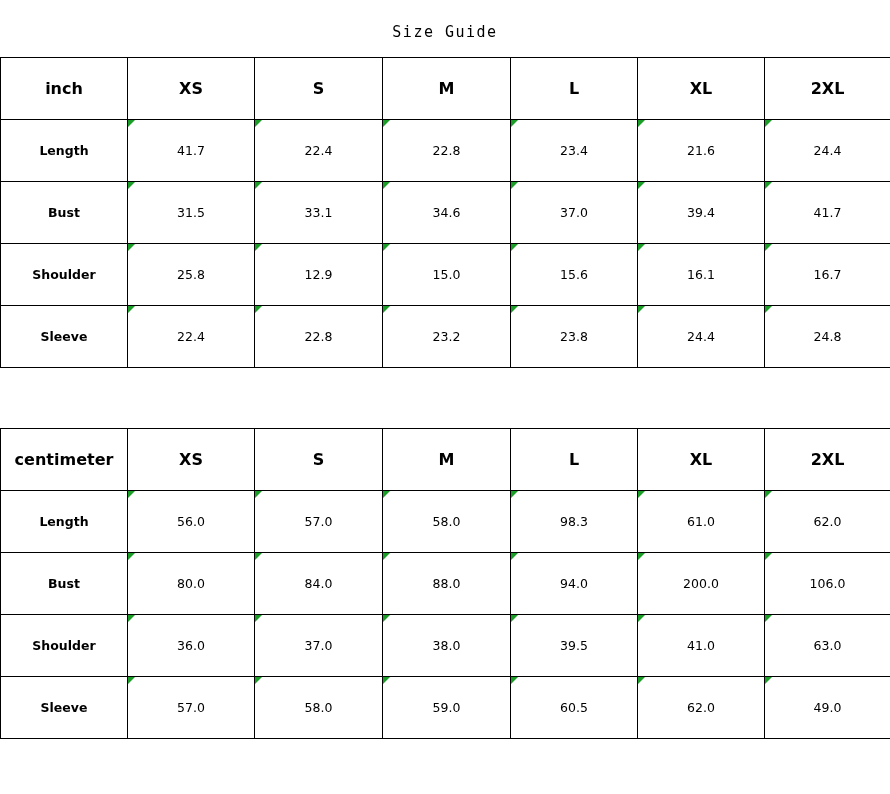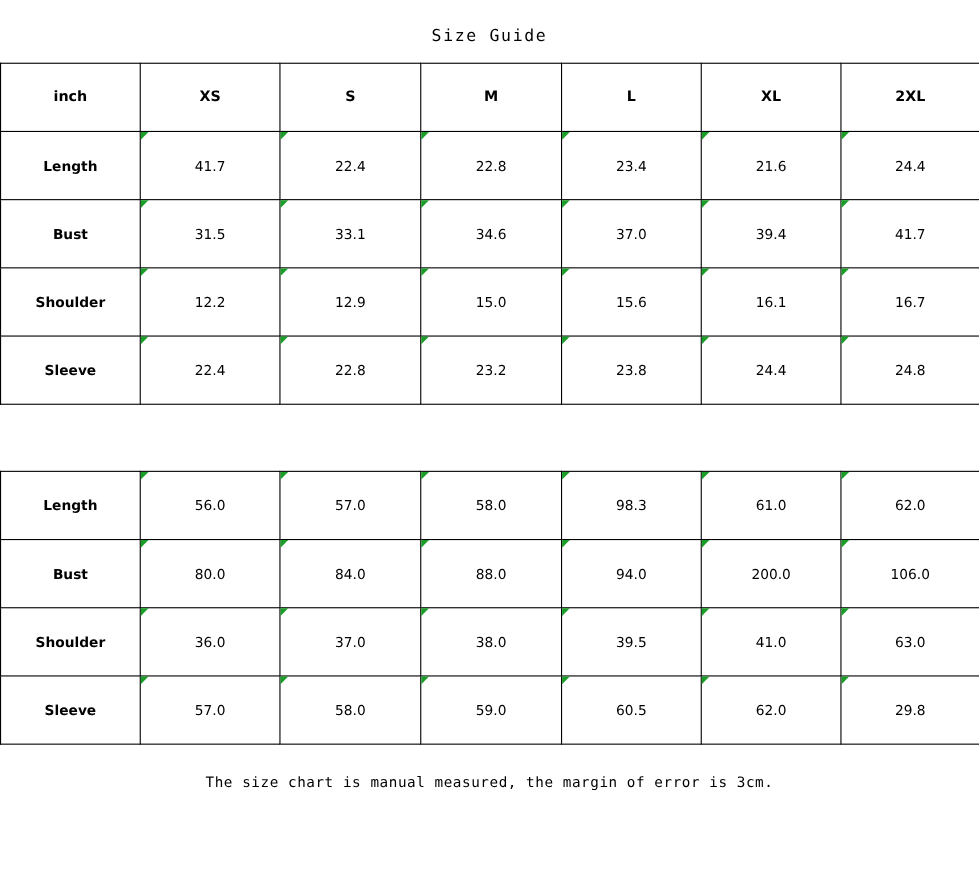--- a/index.html
+++ b/index.html
@@ -43,21 +43,21 @@
     font-size: 12.5px;
     position: relative;
     padding: 0;
   }
   table.size-table td.rowhead {
     font-weight: bold;
     font-size: 12.5px;
   }
   table.size-table tr.header td {
     font-weight: bold;
-    font-size: 13px;
+    font-size: 16px;
   }
   
   col.c0 { width: 127px; }
   col.c1 { width: 127px; }
   col.c2 { width: 128px; }
   col.c3 { width: 128px; }
   col.c4 { width: 127px; }
   col.c5 { width: 127px; }
   col.c6 { width: 126px; }
 
@@ -129,21 +129,21 @@
           <td class="rowhead">Bust</td>
           <td class="mark">31.5</td>
           <td class="mark">33.1</td>
           <td class="mark">34.6</td>
           <td class="mark">37.0</td>
           <td class="mark">39.4</td>
           <td class="mark">41.7</td>
         </tr>
         <tr>
           <td class="rowhead">Shoulder</td>
-          <td class="mark">12.2</td>
+          <td class="mark">25.8</td>
           <td class="mark">12.9</td>
           <td class="mark">15.0</td>
           <td class="mark">15.6</td>
           <td class="mark">16.1</td>
           <td class="mark">16.7</td>
         </tr>
         <tr>
           <td class="rowhead">Sleeve</td>
           <td class="mark">22.4</td>
           <td class="mark">22.8</td>
@@ -161,20 +161,29 @@
       <colgroup>
         <col class="c0">
           <col class="c1">
           <col class="c2">
           <col class="c3">
           <col class="c4">
           <col class="c5">
           <col class="c6">
       </colgroup>
       <tbody>
+        <tr class="header">
+          <td class="rowhead">centimeter</td>
+          <td>XS</td>
+          <td>S</td>
+          <td>M</td>
+          <td>L</td>
+          <td>XL</td>
+          <td>2XL</td>
+        </tr>
         <tr>
           <td class="rowhead">Length</td>
           <td class="mark">56.0</td>
           <td class="mark">57.0</td>
           <td class="mark">58.0</td>
           <td class="mark">98.3</td>
           <td class="mark">61.0</td>
           <td class="mark">62.0</td>
         </tr>
         <tr>
@@ -195,22 +204,21 @@
           <td class="mark">41.0</td>
           <td class="mark">63.0</td>
         </tr>
         <tr>
           <td class="rowhead">Sleeve</td>
           <td class="mark">57.0</td>
           <td class="mark">58.0</td>
           <td class="mark">59.0</td>
           <td class="mark">60.5</td>
           <td class="mark">62.0</td>
-          <td class="mark">29.8</td>
+          <td class="mark">49.0</td>
         </tr>
       </tbody>
     </table>
 
   </div>
 
-  <div class="footnote">The size chart is manual measured, the margin of error is 3cm.</div>
 
 </div>
 
 </body></html>

